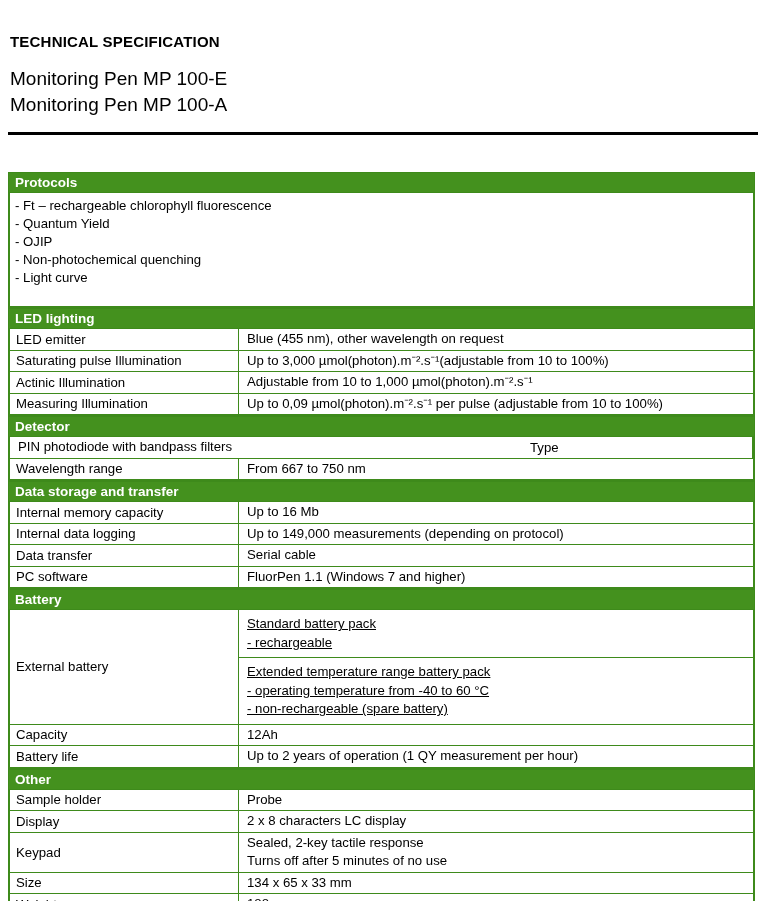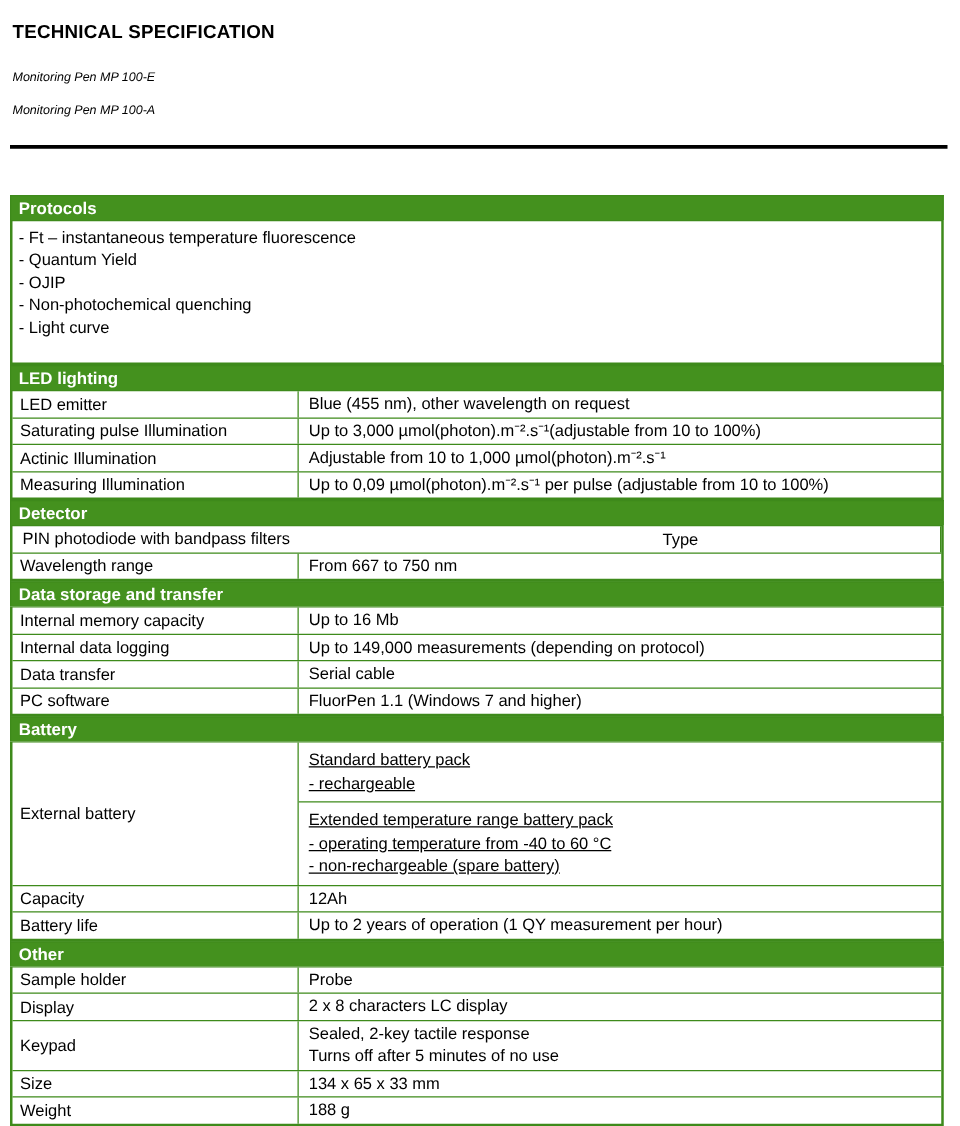--- a/index.html
+++ b/index.html
@@ -19,30 +19,29 @@
   }
   .doc{
     width:748px;
     margin-left:8px;
     padding-top:17px;
   }
   .doc-title{
     font-size:15px;
     font-weight:bold;
     letter-spacing:0.2px;
-    margin:0 0 0 2px;
+    margin:16px 0 0 2px;
     line-height:18px;
   }
   .subtitles{
     margin:15px 0 0 2px;
   }
   .subtitle{
-    font-size:10px;
+    font-size:19px;
     line-height:26px;
-    font-style:italic;
   }
   .black-rule{
     height:3px;
     background:#000;
     margin-top:14px;
     width:750px;
   }
   .sections{
     margin-top:37px;
     width:747px;
@@ -124,21 +123,21 @@
   <h1 class="doc-title">TECHNICAL SPECIFICATION</h1>
   <div class="subtitles">
     <div class="subtitle">Monitoring Pen MP 100-E</div>
     <div class="subtitle">Monitoring Pen MP 100-A</div>
   </div>
   <div class="black-rule"></div>
   <div class="sections">
       <section class="spec-section">
         <div class="section-bar">Protocols</div>
         <div class="list-box">
-          <div class="list-item">- Ft – instantaneous temperature fluorescence</div>
+          <div class="list-item">- Ft – rechargeable chlorophyll fluorescence</div>
           <div class="list-item">- Quantum Yield</div>
           <div class="list-item">- OJIP</div>
           <div class="list-item">- Non-photochemical quenching</div>
           <div class="list-item">- Light curve</div>
         </div>
       </section>
       <section class="spec-section">
         <div class="section-bar">LED lighting</div>
         <div class="rows-box">
           <div class="spec-row">

